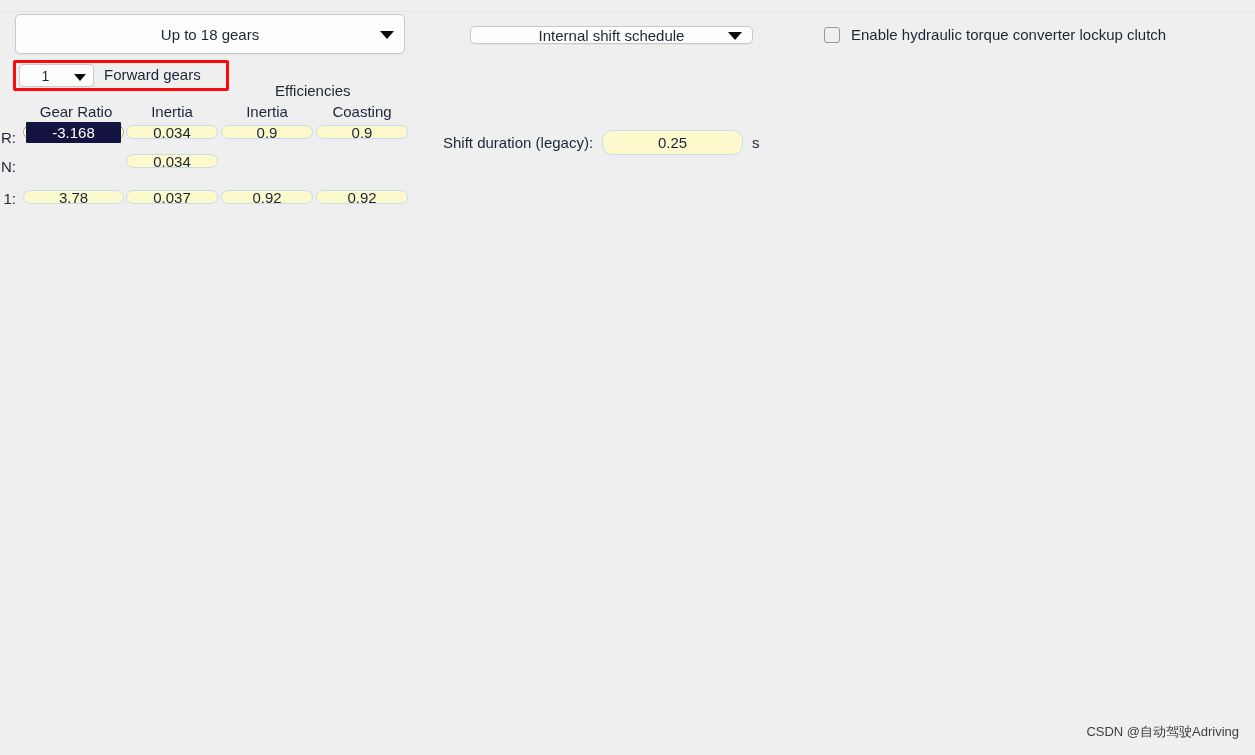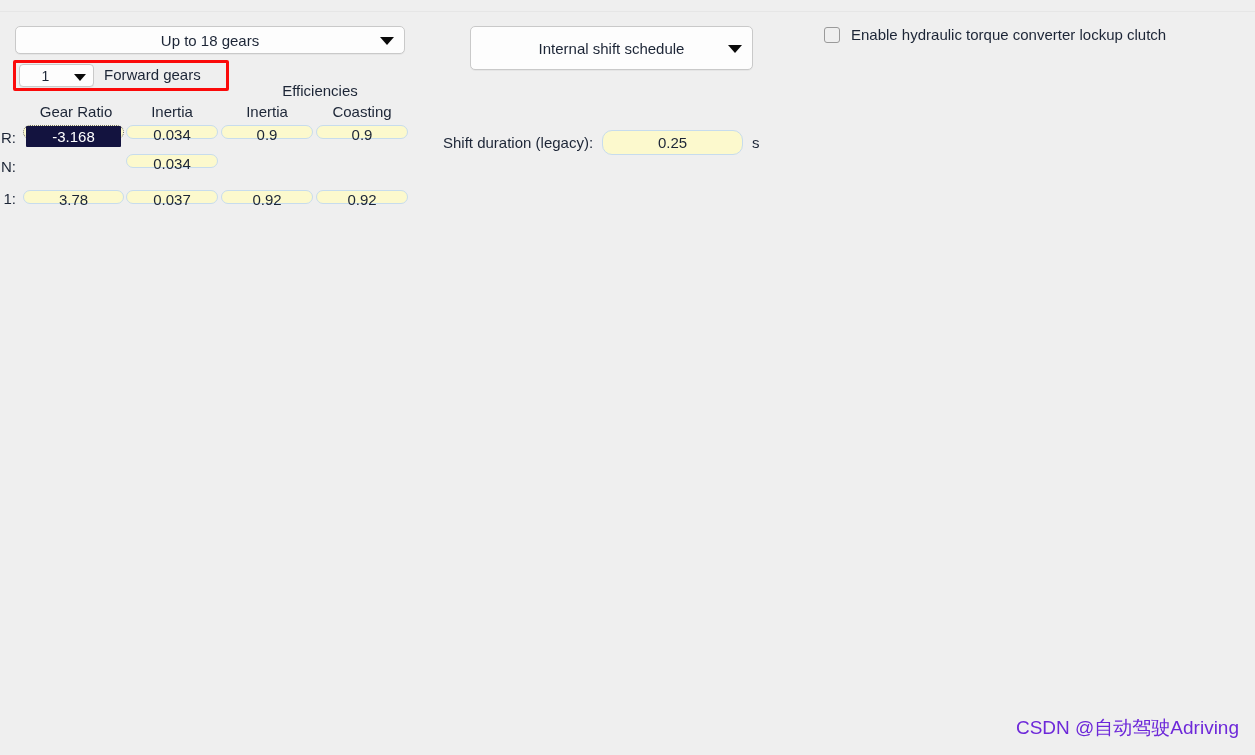--- a/index.html
+++ b/index.html
@@ -50,29 +50,29 @@
     margin-top: -3px;
     width: 0;
     height: 0;
     border-left: 7px solid transparent;
     border-right: 7px solid transparent;
     border-top: 8px solid #0a0a0a;
   }
 
   #gears-combo {
     left: 15px;
-    top: 26px;
+    top: 14px;
     width: 390px;
-    height: 28px;
+    height: 40px;
   }
   #schedule-combo {
     left: 470px;
     top: 26px;
     width: 283px;
-    height: 44px;
+    height: 18px;
   }
   #schedule-combo .combo-label { font-size: 15px; }
 
   
   #fwd-highlight {
     position: absolute;
     left: 13px;
     top: 60px;
     width: 216px;
     height: 31px;
@@ -112,21 +112,20 @@
   #gear-table {
     position: absolute;
     left: 0;
     top: 82px;
   }
   #eff-group-header {
     position: absolute;
     left: 275px;
     top: 0px;
     width: 90px;
-    text-align: center;
     font-size: 15px;
   }
   .col-header {
     position: absolute;
     top: 21px;
     font-size: 15px;
     text-align: center;
   }
   .row-label {
     position: absolute;
@@ -135,20 +134,21 @@
   }
 
   .cell {
     position: absolute;
     box-sizing: border-box;
     background: #fcf9cd;
     border: 1px solid #c7dced;
     border-radius: 9px;
     height: 14px;
     display: flex;
+    align-items: center;
     justify-content: center;
     font-size: 15px;
     color: #1c2536;
   }
   .cell.empty {
     background: transparent;
     border-color: transparent;
   }
   
   .cell.focused {
@@ -221,22 +221,22 @@
   #shift-unit {
     margin-left: 9px;
     font-size: 15px;
   }
 
   
   #watermark {
     position: absolute;
     right: 16px;
     bottom: 14px;
-    font-size: 19px;
-    color: #6d28d9;
+    font-size: 13px;
+    color: #404040;
     white-space: nowrap;
   }
 </style>
 </head>
 <body>
 
 <div class="top-divider"></div>
 
 <div class="combo" id="gears-combo">
   <span class="combo-label">Up to 18 gears</span>

